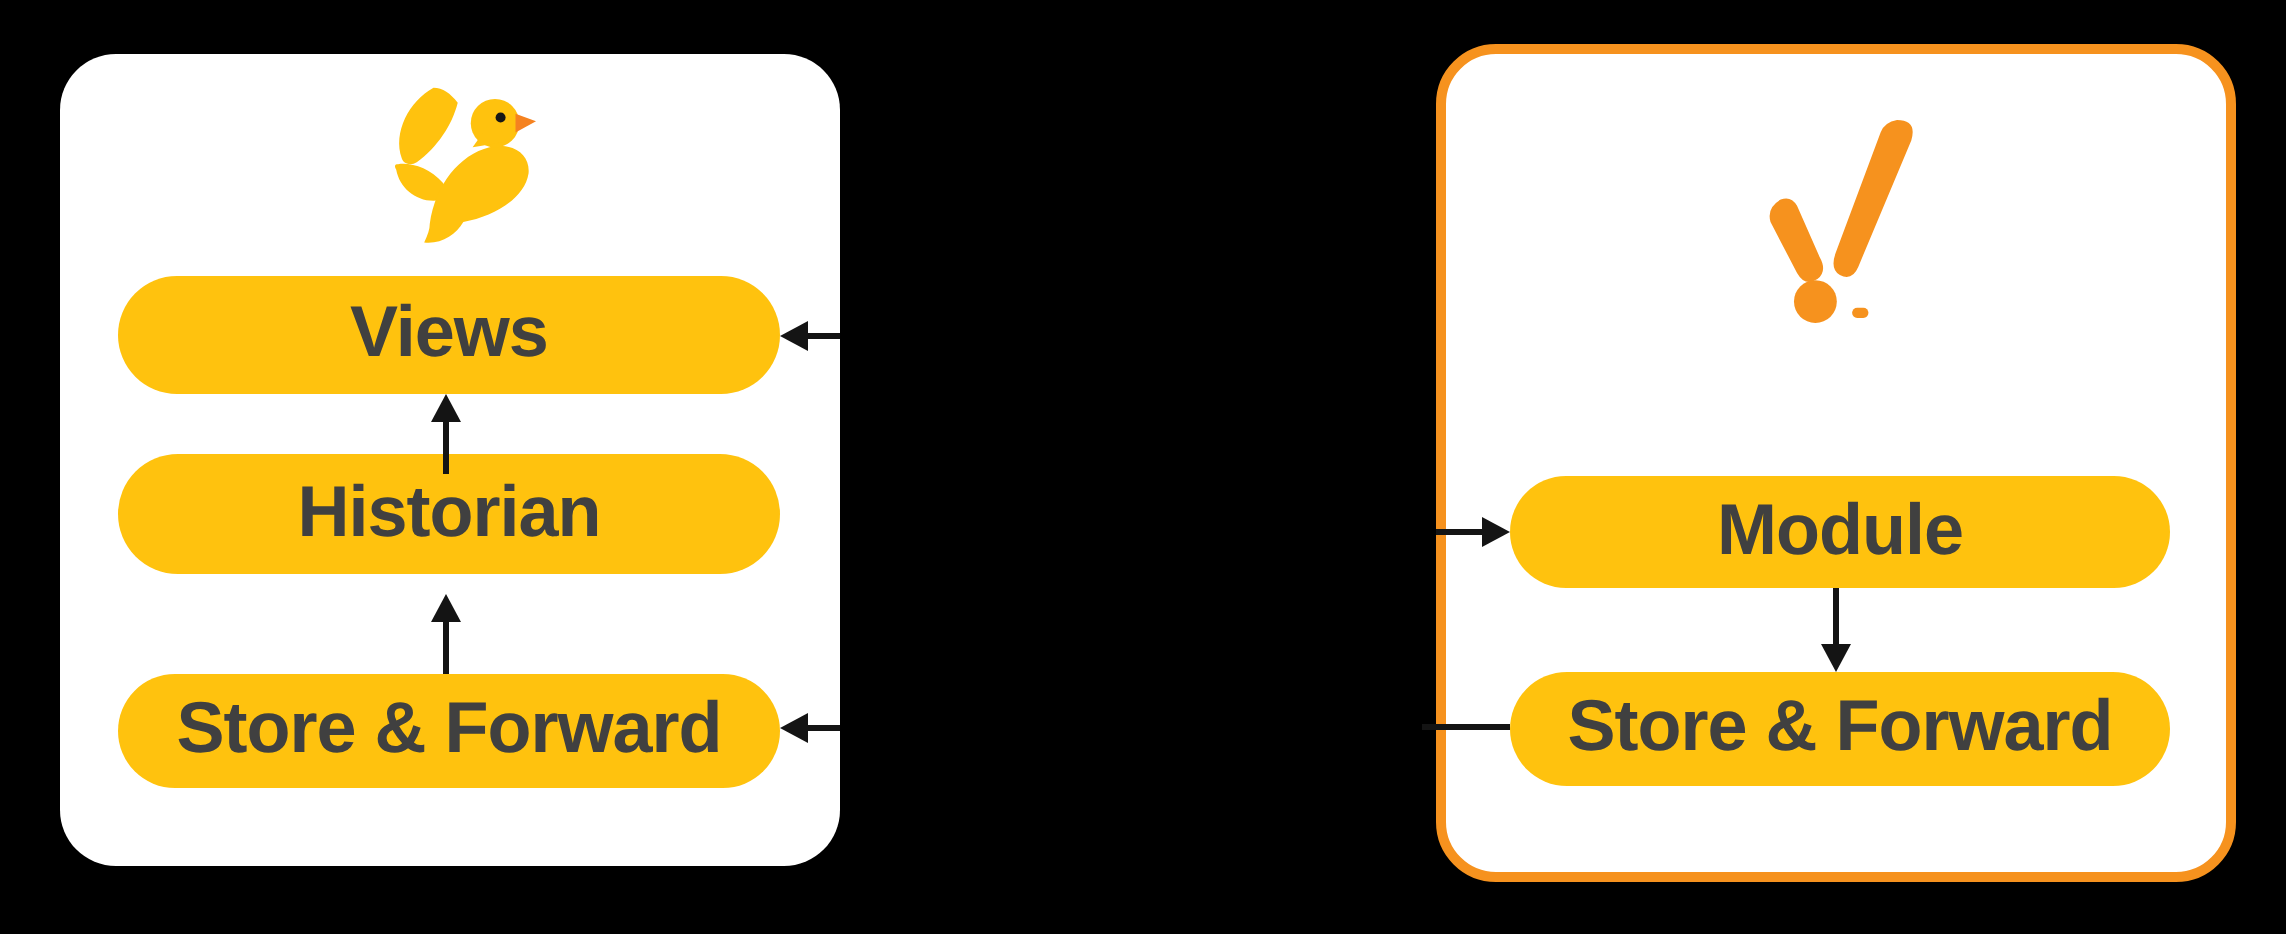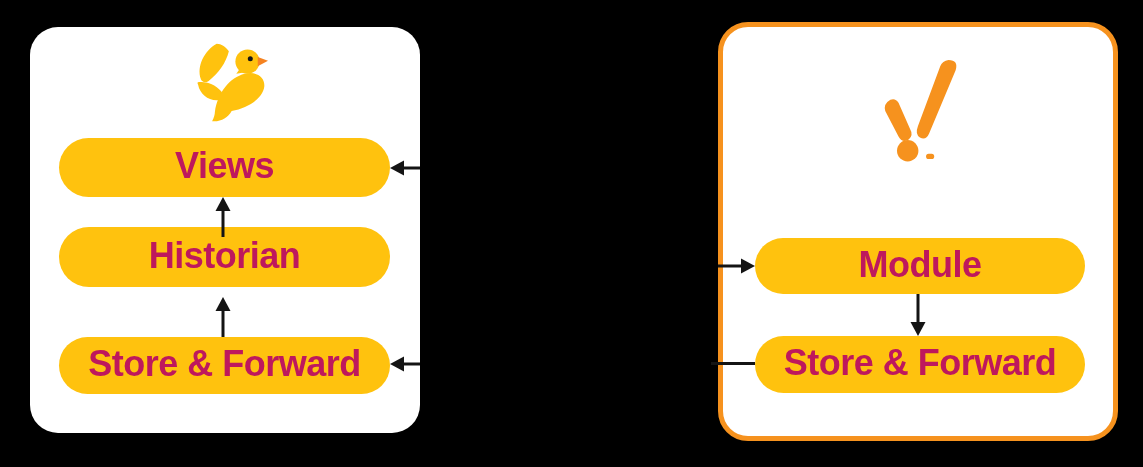--- a/index.html
+++ b/index.html
@@ -31,21 +31,21 @@
     position: absolute;
     background: #FFC20E;
     border-radius: 30px;
     display: flex;
     align-items: center;
     justify-content: center;
   }
   .pill span {
     font-size: 36px;
     font-weight: 700;
-    color: #be185d;
+    color: #404040;
     letter-spacing: -0.5px;
     white-space: nowrap;
     line-height: 1;
     padding-bottom: 3px;
   }
   
   .pill.l-views     { left: 29px; top: 111px; width: 331px; height: 59px; }
   .pill.l-historian { left: 29px; top: 200px; width: 331px; height: 60px; }
   .pill.l-snf       { left: 29px; top: 310px; width: 331px; height: 57px; }
   

